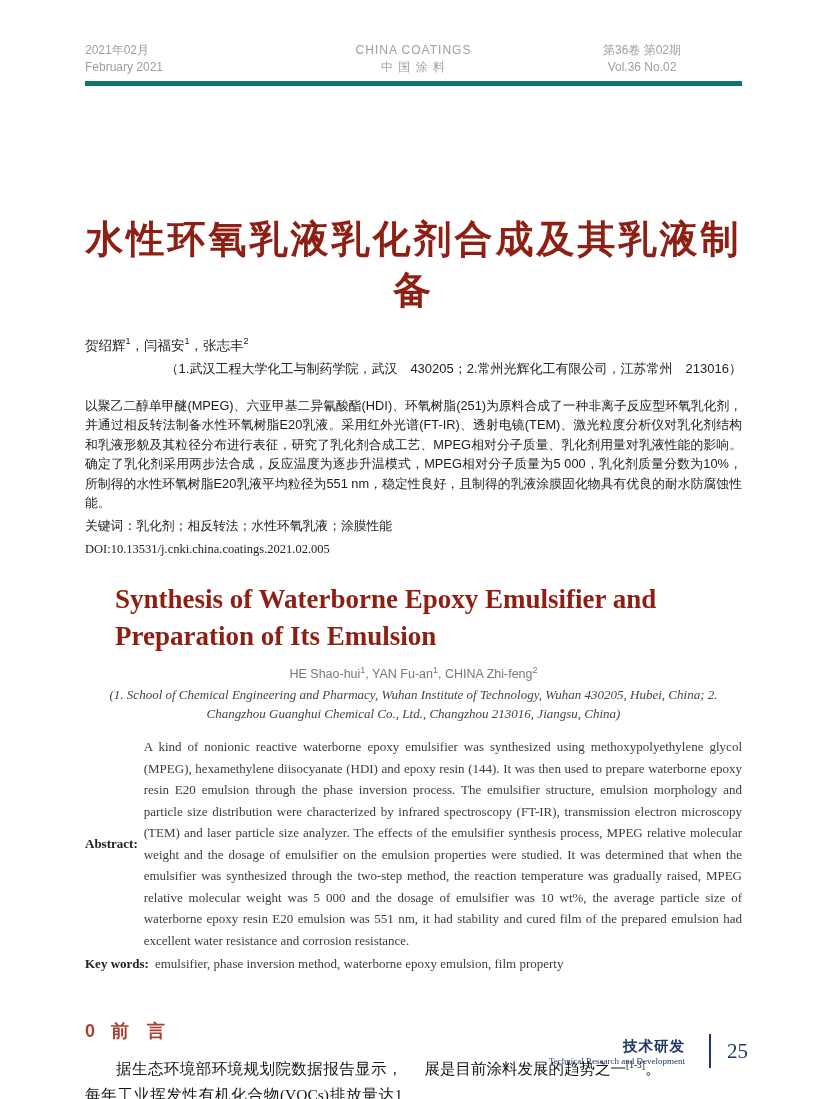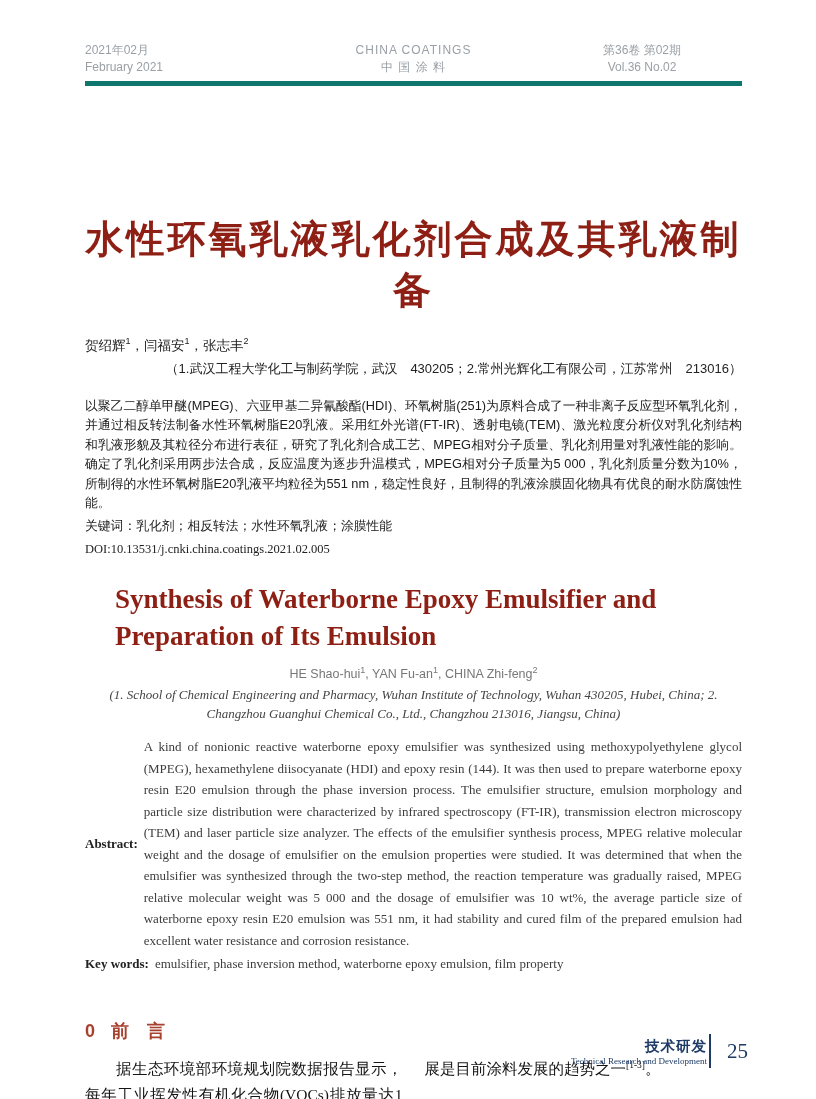--- a/index.html
+++ b/index.html
@@ -74,21 +74,21 @@
     font-family:"Liberation Serif", serif; font-size:15.5px; line-height:26.5px; color:#141414; }
   .body-col { flex:1; text-align:justify; }
   .body-col p { margin:0; }
   .body-col p.indent { text-indent:2em; }
   .ref-sup { font-size:9.5px; vertical-align:super; line-height:0; }
   
   .pfooter {
     position:absolute; top:1034px; right:68px;
     display:flex; align-items:center; color:#1e3a66;
   }
-  .pfooter .dept { text-align:right; padding-right:2px; }
+  .pfooter .dept { text-align:right; padding-right:24px; }
   .pfooter .dept-cn { font-size:14.5px; font-weight:bold; letter-spacing:1px; }
   .pfooter .dept-en { font-family:"Liberation Serif", serif; font-size:9px; }
   .pfooter .vbar { width:2px; height:34px; background:#1e3a66; flex:none; }
   .pfooter .pageno { font-family:"Liberation Serif", serif; font-size:21px; padding-left:16px; }
 </style>
 </head>
 <body>
 
 <div class="page">
 

